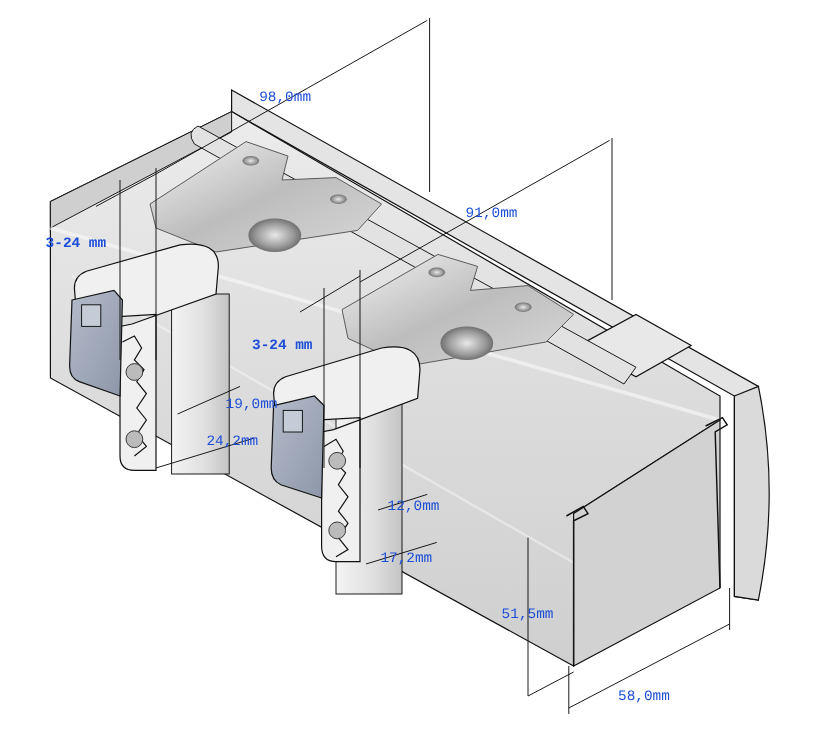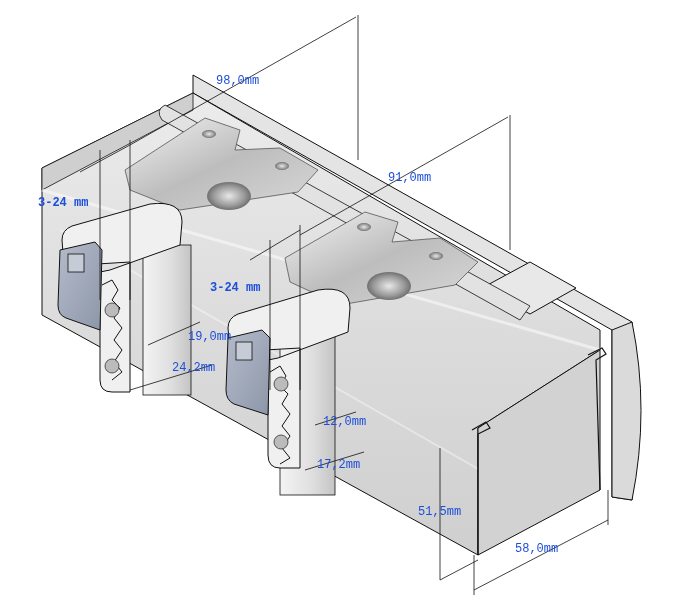--- a/index.html
+++ b/index.html
@@ -128,13 +128,13 @@
 
 <div class="dim-label" style="left:216px; top:75px;">98,0mm</div>
 <div class="dim-label" style="left:364px; top:172px;padding-left:24px;">91,0mm</div>
 <div class="dim-label bold" style="left:38px; top:165px;">3-24 mm</div>
 <div class="dim-label bold" style="left:210px; top:250px;">3-24 mm</div>
 <div class="dim-label" style="left:148px; top:331px;margin-left:40px;">19,0mm</div>
 <div class="dim-label" style="left:156px; top:362px;margin-left:16px;">24,2mm</div>
 <div class="dim-label" style="left:323px; top:416px;text-align:center;">12,0mm</div>
 <div class="dim-label" style="left:317px; top:459px;">17,2mm</div>
 <div class="dim-label" style="left:418px; top:506px;">51,5mm</div>
-<div class="dim-label" style="left:515px; top:543px;text-align:right;">58,0mm</div>
+<div class="dim-label" style="left:515px; top:574px;text-align:right;">58,0mm</div>
 
 </body></html>

